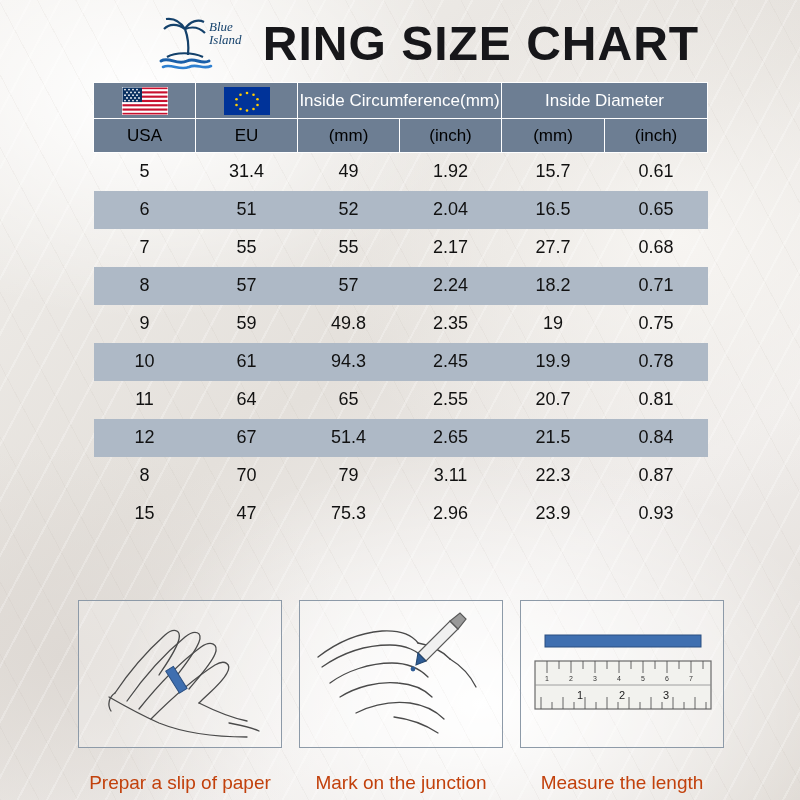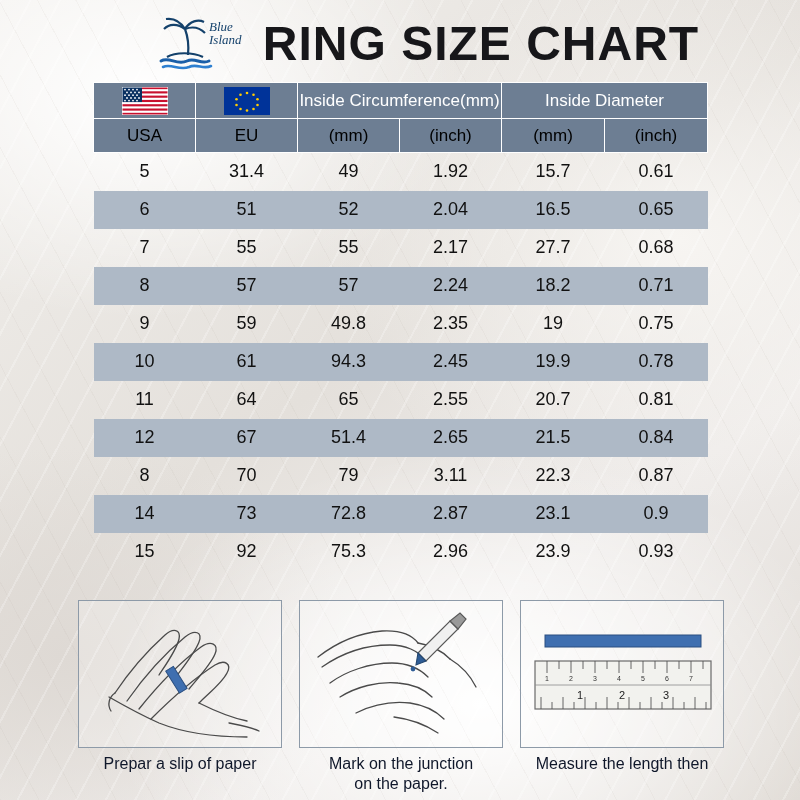--- a/index.html
+++ b/index.html
@@ -91,25 +91,25 @@
   .step { width:204px; }
   .step-box {
     width:204px; height:148px;
     border:1px solid #8d9aa8;
     background:rgba(255,255,255,0.25);
     position:relative;
     overflow:hidden;
   }
   .step-box svg { display:block; }
   .step-cap {
-    margin-top:6px;
+    margin-top:23px;
     text-align:center;
-    font-size:16px;
+    font-size:19px;
     line-height:1.25;
-    color:#0f172a;
+    color:#c2410c;
   }
 </style>
 </head>
 <body>
 
 <div id="wrap">
   <div id="bg"></div>
 
   <div class="header">
     <div class="logo">
@@ -284,31 +284,23 @@
         <td>0.84</td>
       </tr>
       <tr class="body-row plain">
         <td>8</td>
         <td>70</td>
         <td>79</td>
         <td>3.11</td>
         <td>22.3</td>
         <td>0.87</td>
       </tr>
-      <tr class="body-row alt">
-        <td>14</td>
-        <td>73</td>
-        <td>72.8</td>
-        <td>2.87</td>
-        <td>23.1</td>
-        <td>0.9</td>
-      </tr>
       <tr class="body-row plain">
         <td>15</td>
-        <td>92</td>
+        <td>47</td>
         <td>75.3</td>
         <td>2.96</td>
         <td>23.9</td>
         <td>0.93</td>
       </tr>
     </tbody>
   </table>
 
   <div class="instructions">
 

